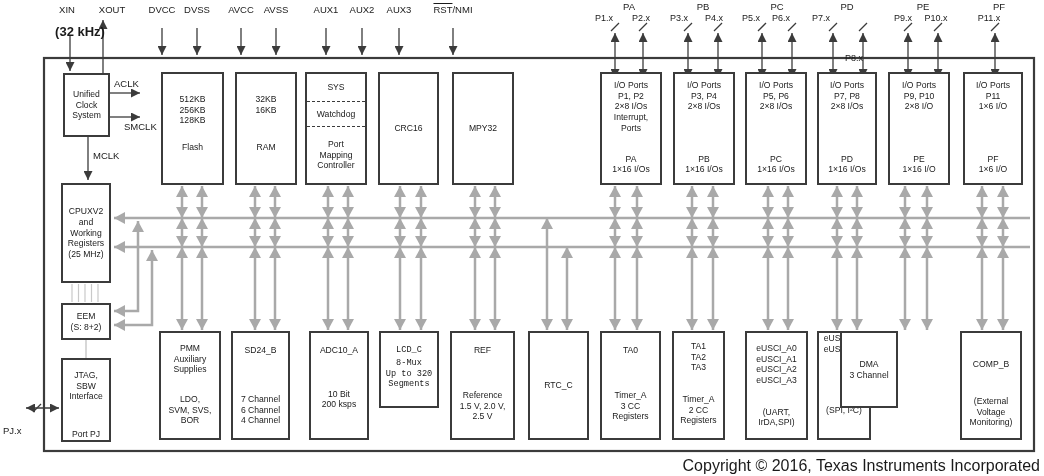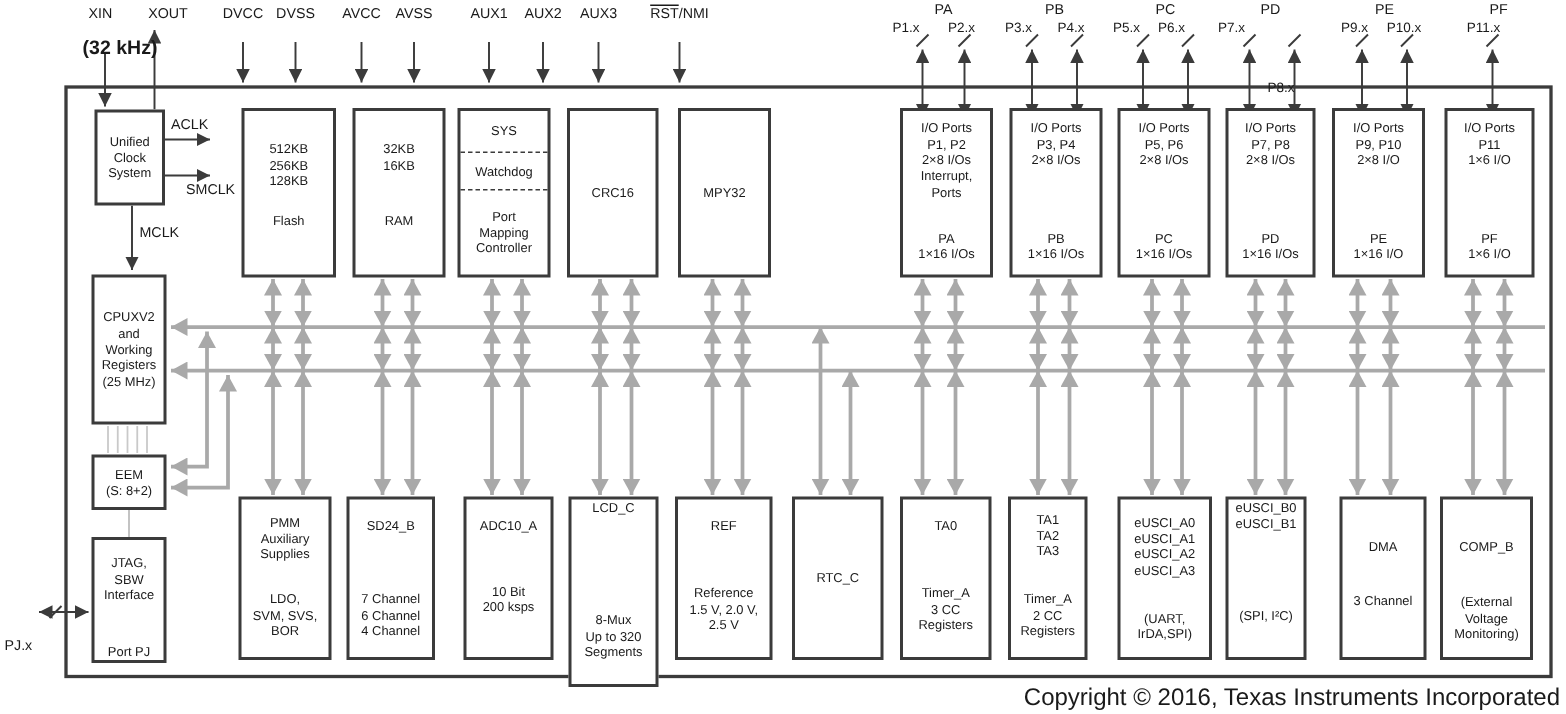--- a/index.html
+++ b/index.html
@@ -371,21 +371,21 @@
       </div>
       <div class="block split" style="left: 309px; top: 331px; width: 60px; height: 109px; padding-top: 12px; padding-bottom: 28px;">
         <div class="grp">
           <div>ADC10_A</div>
         </div>
         <div class="grp">
           <div>10 Bit</div>
           <div>200 ksps</div>
         </div>
       </div>
-      <div class="block split" style="left: 379px; top: 331px; width: 60px; height: 127px; padding-bottom: 16px;">
+      <div class="block split" style="left: 379px; top: 331px; width: 60px; height: 77px; padding-top: 12px; padding-bottom: 16px; font-family: Liberation Mono, monospace;">
         <div class="grp">
           <div>LCD_C</div>
         </div>
         <div class="grp">
           <div>8-Mux</div>
           <div>Up to 320</div>
           <div>Segments</div>
         </div>
       </div>
       <div class="block split" style="left: 450px; top: 331px; width: 65px; height: 109px; padding-top: 12px; padding-bottom: 16px;">
@@ -439,21 +439,21 @@
       </div>
       <div class="block split" style="left: 817px; top: 331px; width: 54px; height: 109px; padding-bottom: 22px;">
         <div class="grp">
           <div>eUSCI_B0</div>
           <div>eUSCI_B1</div>
         </div>
         <div class="grp">
           <div>(SPI, I²C)</div>
         </div>
       </div>
-      <div class="block split" style="left: 893px; top: 331px; width: 58px; height: 109px; padding-top: 26px; padding-bottom: 32px;">
+      <div class="block split" style="left: 840px; top: 331px; width: 58px; height: 77px; padding-top: 26px; padding-bottom: 32px;">
         <div class="grp">
           <div>DMA</div>
         </div>
         <div class="grp">
           <div>3 Channel</div>
         </div>
       </div>
       <div class="block split" style="left: 960px; top: 331px; width: 62px; height: 109px; padding-top: 26px; padding-bottom: 10px;">
         <div class="grp">
           <div>COMP_B</div>

